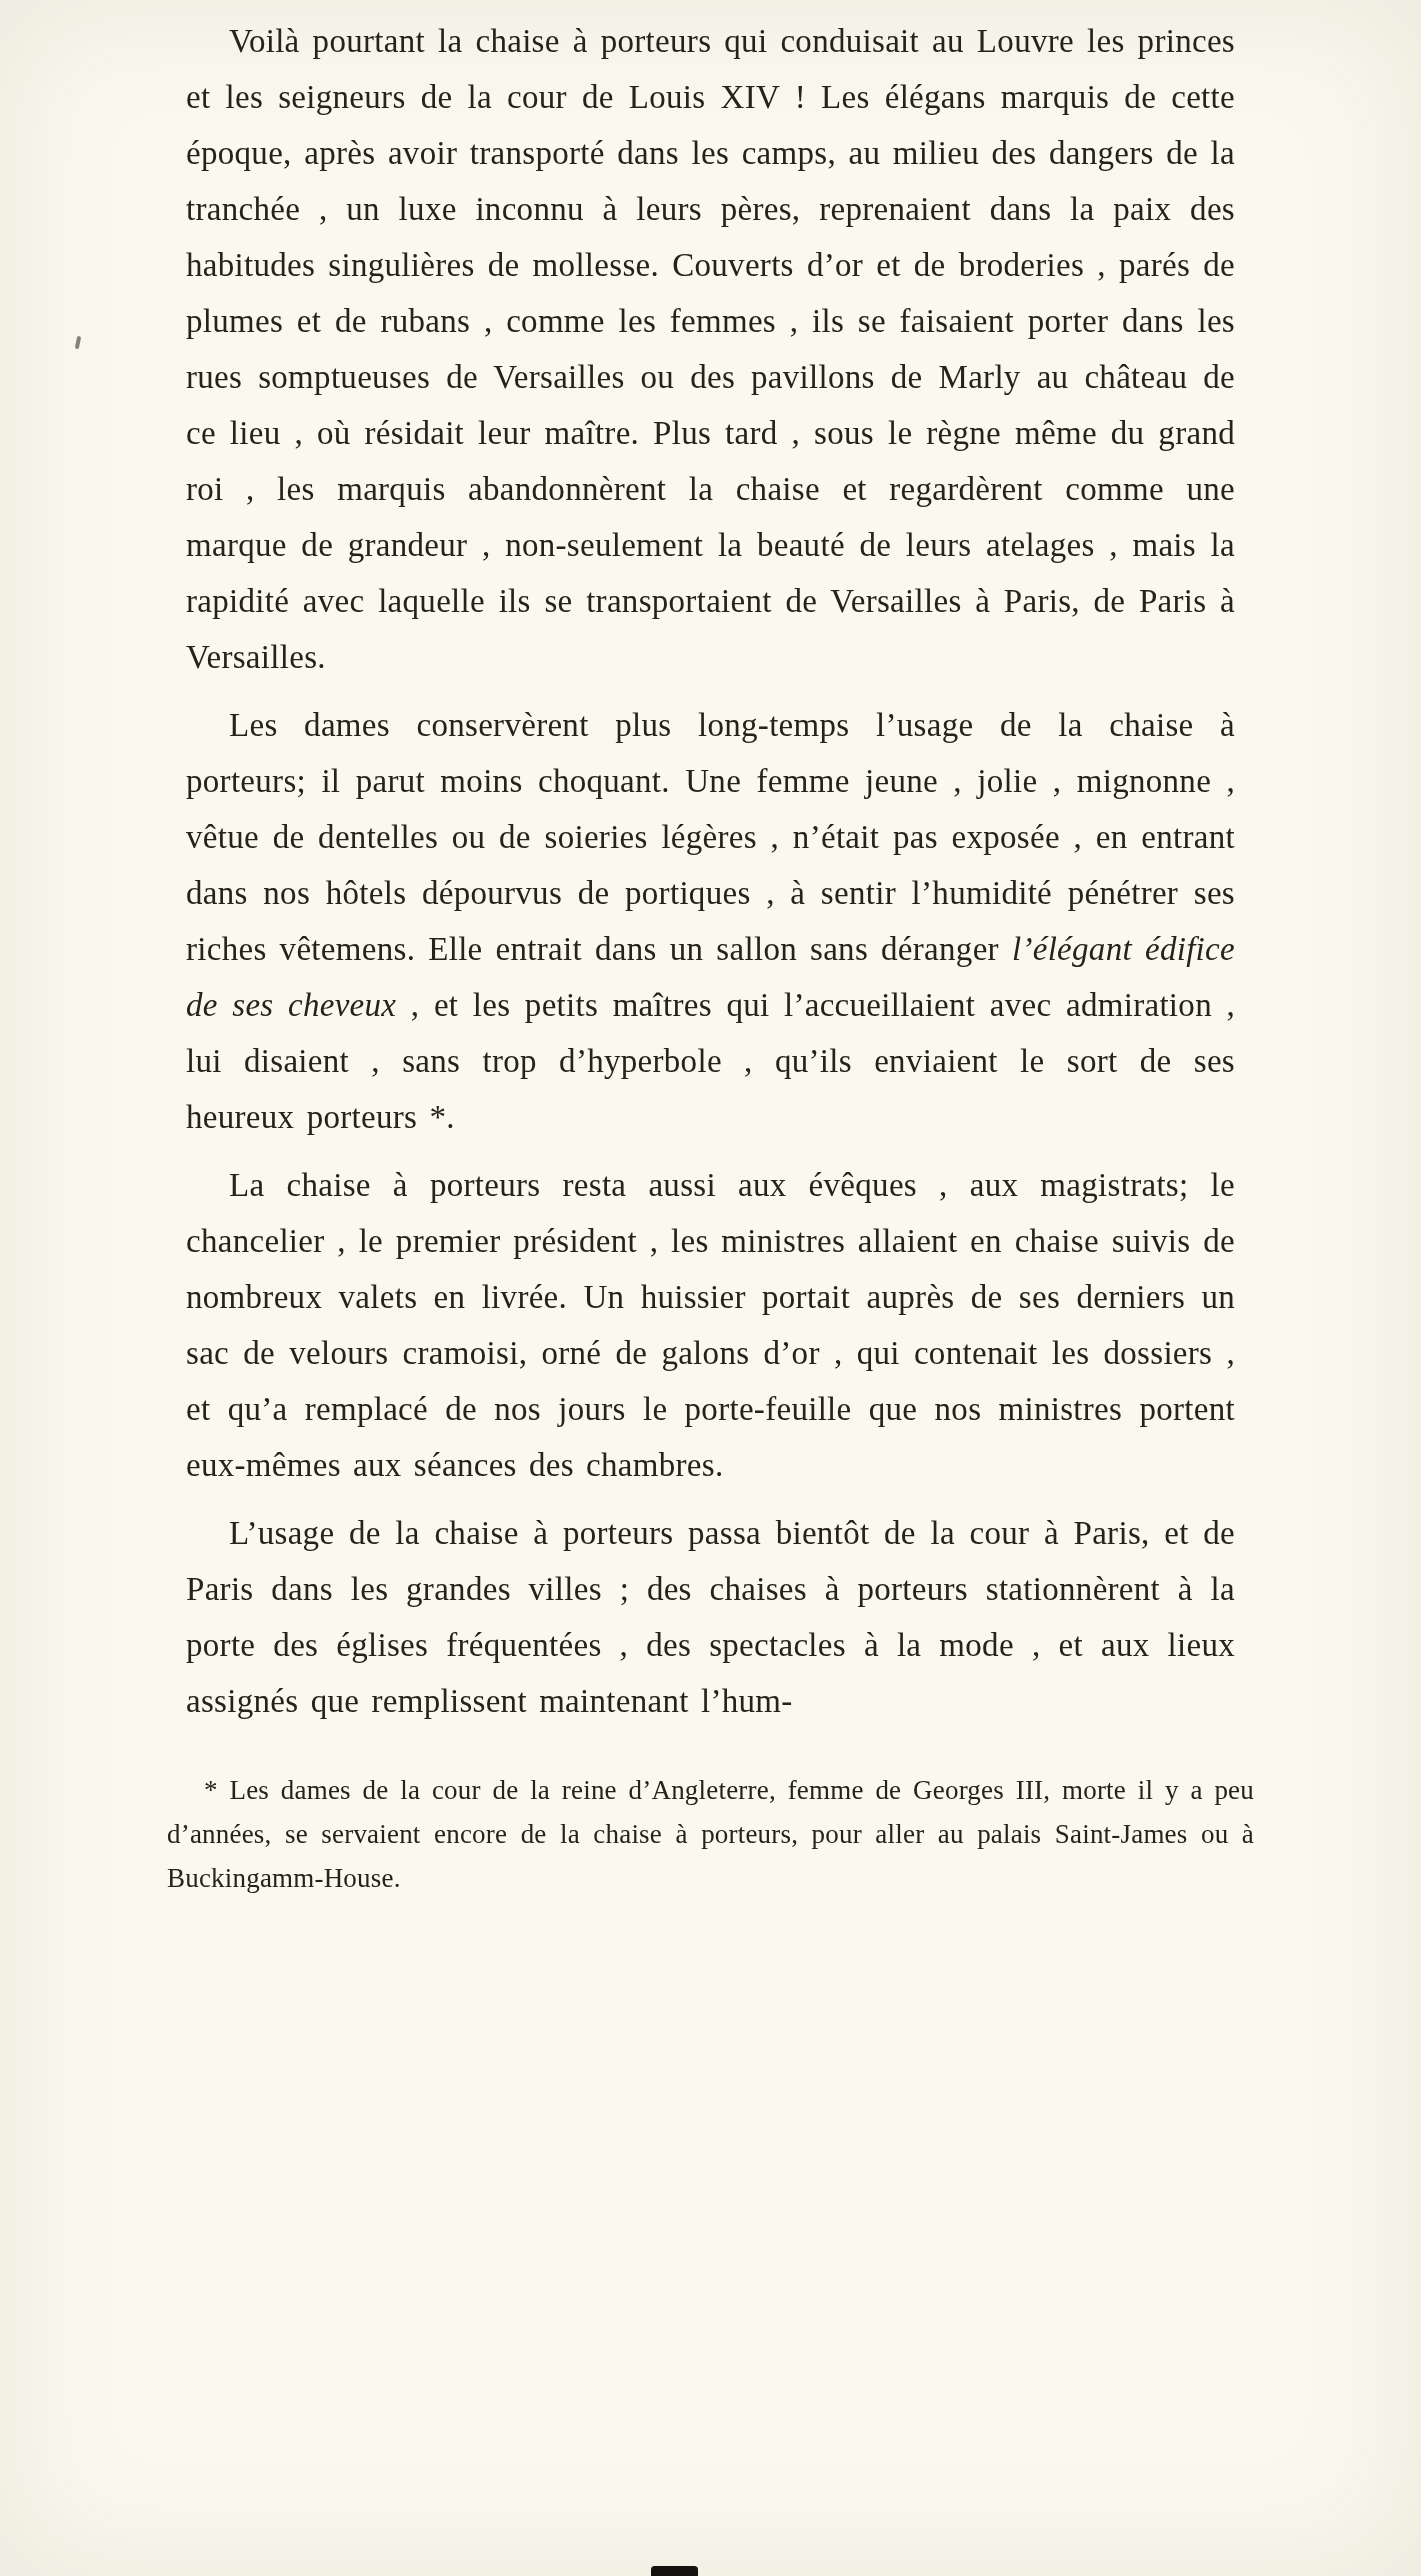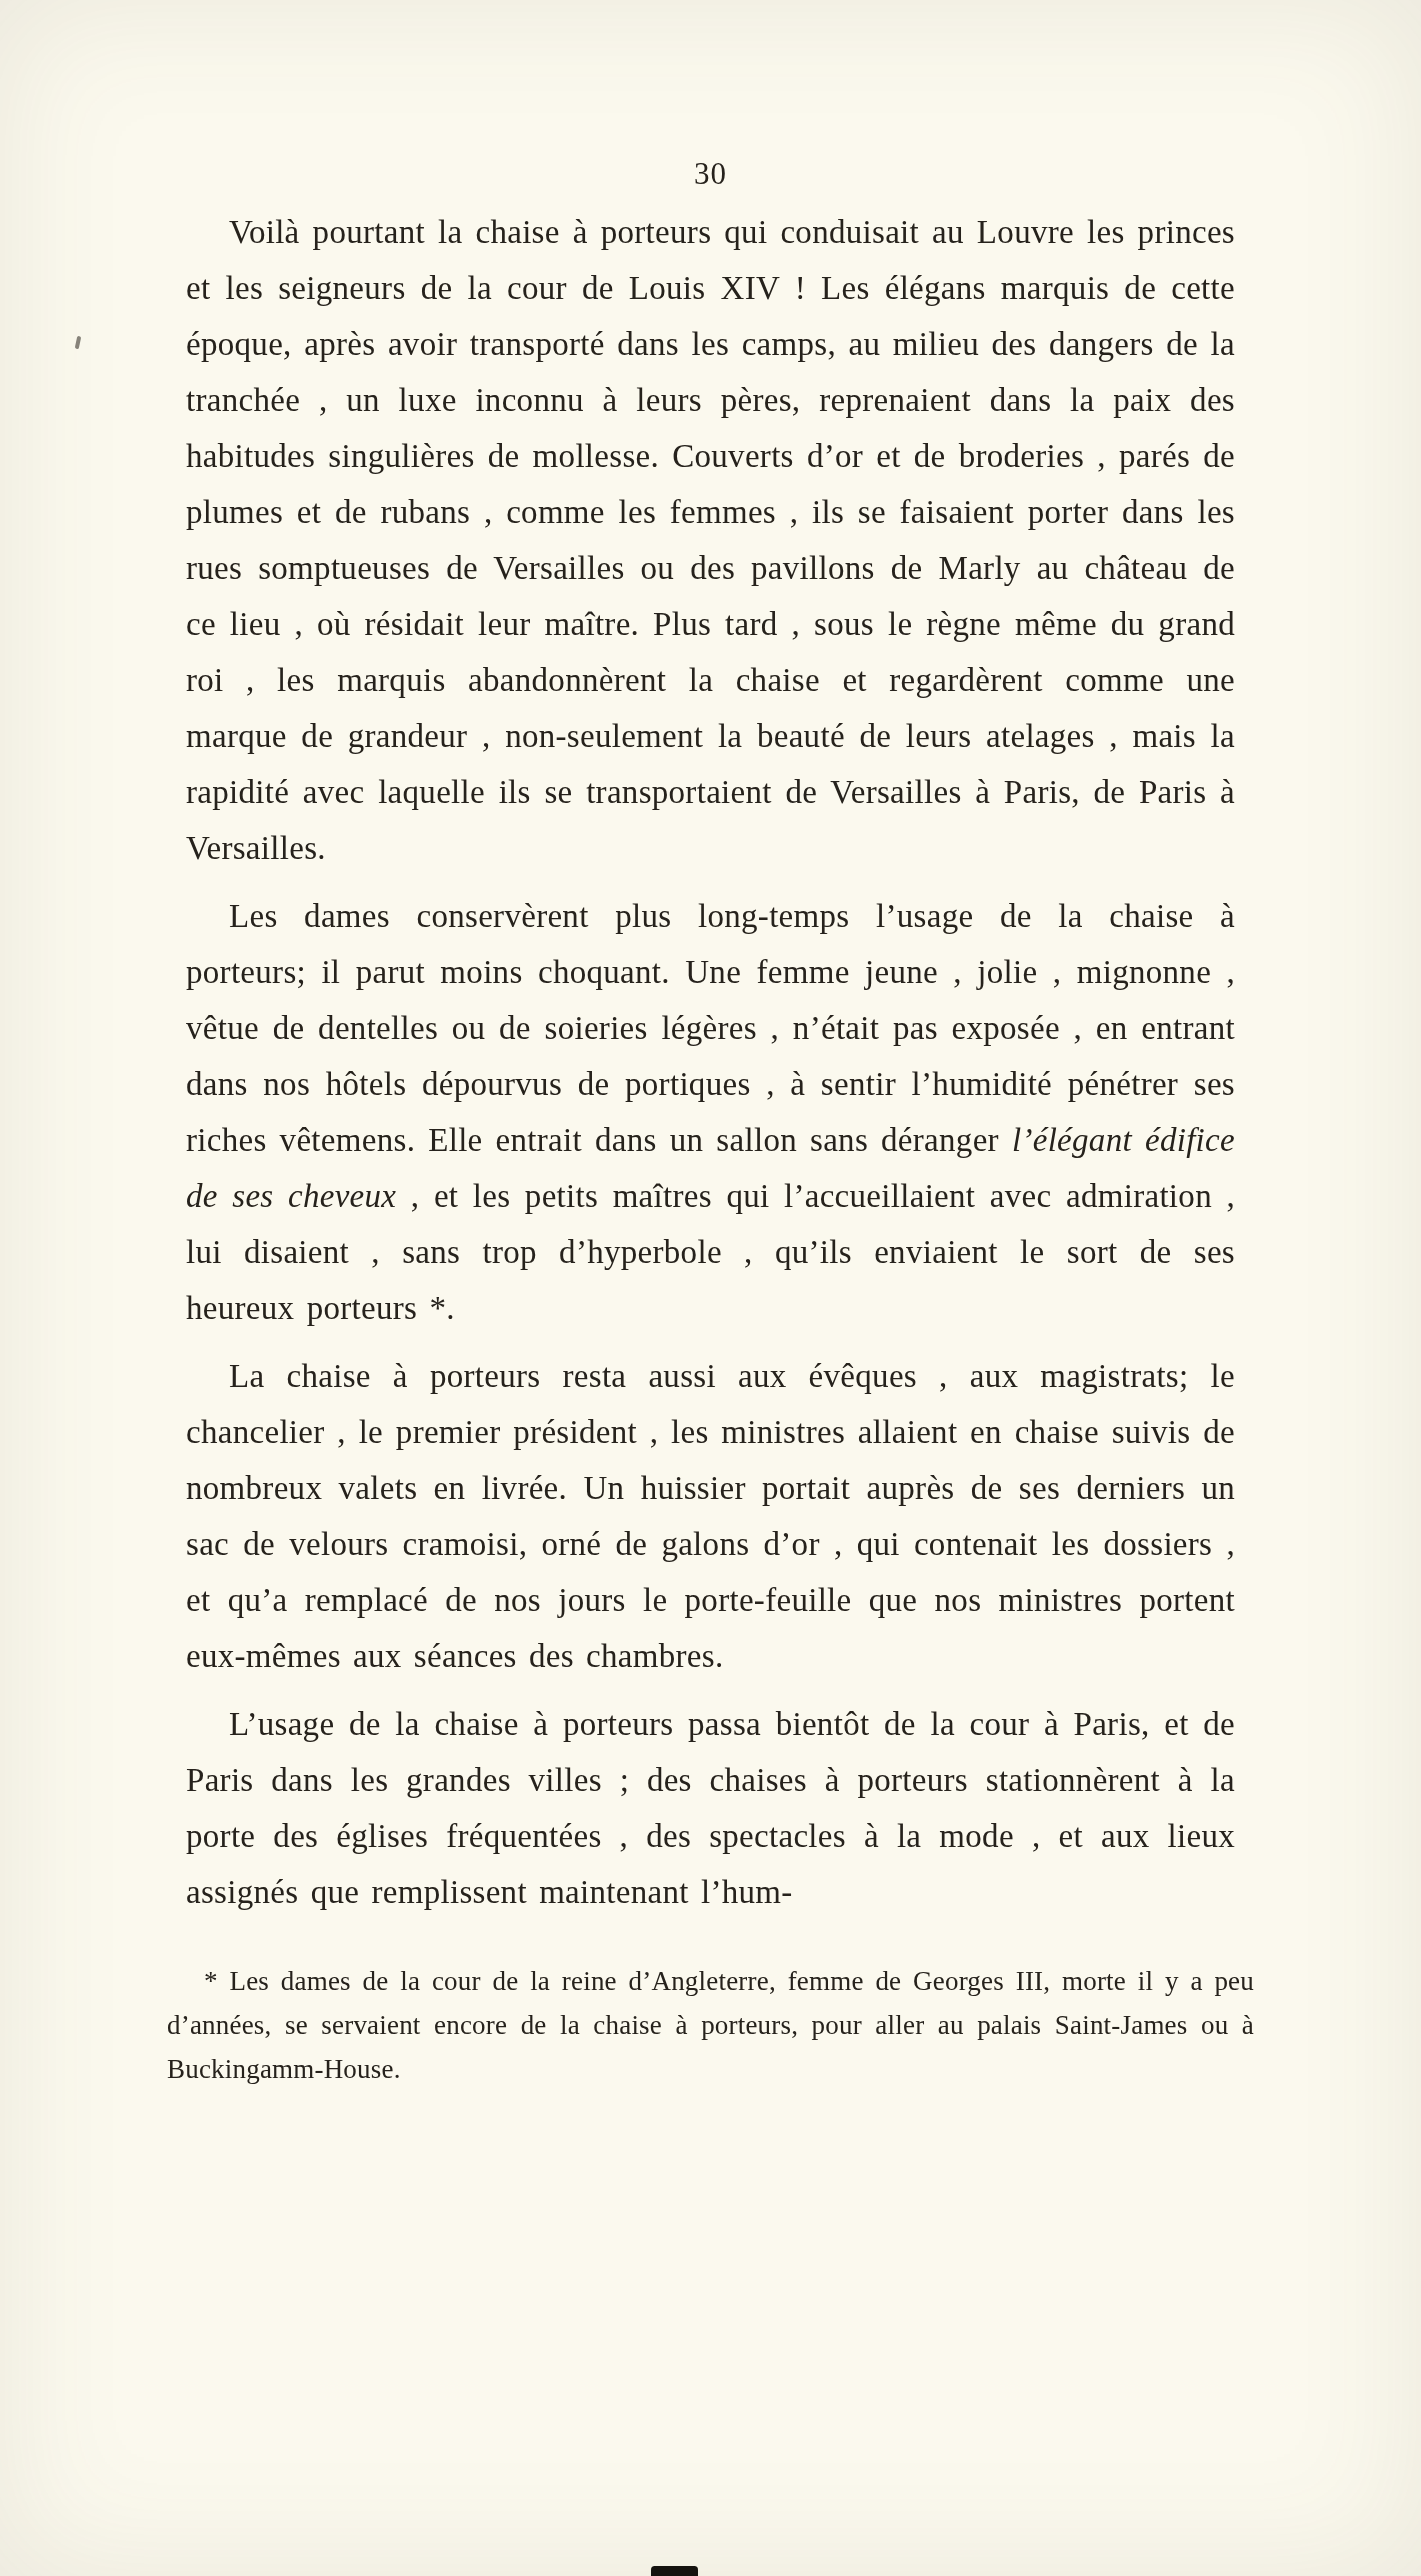--- a/index.html
+++ b/index.html
@@ -69,21 +69,20 @@
     border-radius: 1.9px;
     transform: rotate(12deg);
   }
   em { font-style: italic; }
 </style>
 </head>
 <body>
 
 <div class="sheet">
 
-  <div class="page-number">30</div>
 
   <div class="text-block">
 
     <p class="para">Voilà pourtant la chaise à porteurs qui conduisait au Louvre les princes et les seigneurs de la cour de Louis XIV ! Les élégans marquis de cette époque, après avoir transporté dans les camps, au milieu des dangers de la tranchée , un luxe inconnu à leurs pères, reprenaient dans la paix des habitudes singulières de mollesse. Couverts d’or et de broderies , parés de plumes et de rubans , comme les femmes , ils se faisaient porter dans les rues somptueuses de Versailles ou des pavillons de Marly au château de ce lieu , où résidait leur maître. Plus tard , sous le règne même du grand roi , les marquis abandonnèrent la chaise et regardèrent comme une marque de grandeur , non-seulement la beauté de leurs atelages , mais la rapidité avec laquelle ils se transportaient de Versailles à Paris, de Paris à Versailles.</p>
 
     <p class="para"><span>Les dames conservèrent plus long-temps l’usage de la chaise à porteurs; il parut moins choquant. Une femme jeune , jolie , mignonne , vêtue de dentelles ou de soieries légères , n’était pas exposée , en entrant dans nos hôtels dépourvus de portiques , à sentir l’humidité pénétrer ses riches vêtemens. Elle entrait dans un sallon sans déranger </span><em>l’élégant édifice de ses cheveux</em><span> , et les petits maîtres qui l’accueillaient avec admiration , lui disaient , sans trop d’hyperbole , qu’ils enviaient le sort de ses heureux porteurs *.</span></p>
 
     <p class="para">La chaise à porteurs resta aussi aux évêques , aux magistrats; le chancelier , le premier président , les ministres allaient en chaise suivis de nombreux valets en livrée. Un huissier portait auprès de ses derniers un sac de velours cramoisi, orné de galons d’or , qui contenait les dossiers , et qu’a remplacé de nos jours le porte-feuille que nos ministres portent eux-mêmes aux séances des chambres.</p>
 
     <p class="para">L’usage de la chaise à porteurs passa bientôt de la cour à Paris, et de Paris dans les grandes villes ; des chaises à porteurs stationnèrent à la porte des églises fréquentées , des spectacles à la mode , et aux lieux assignés que remplissent maintenant l’hum-</p>

